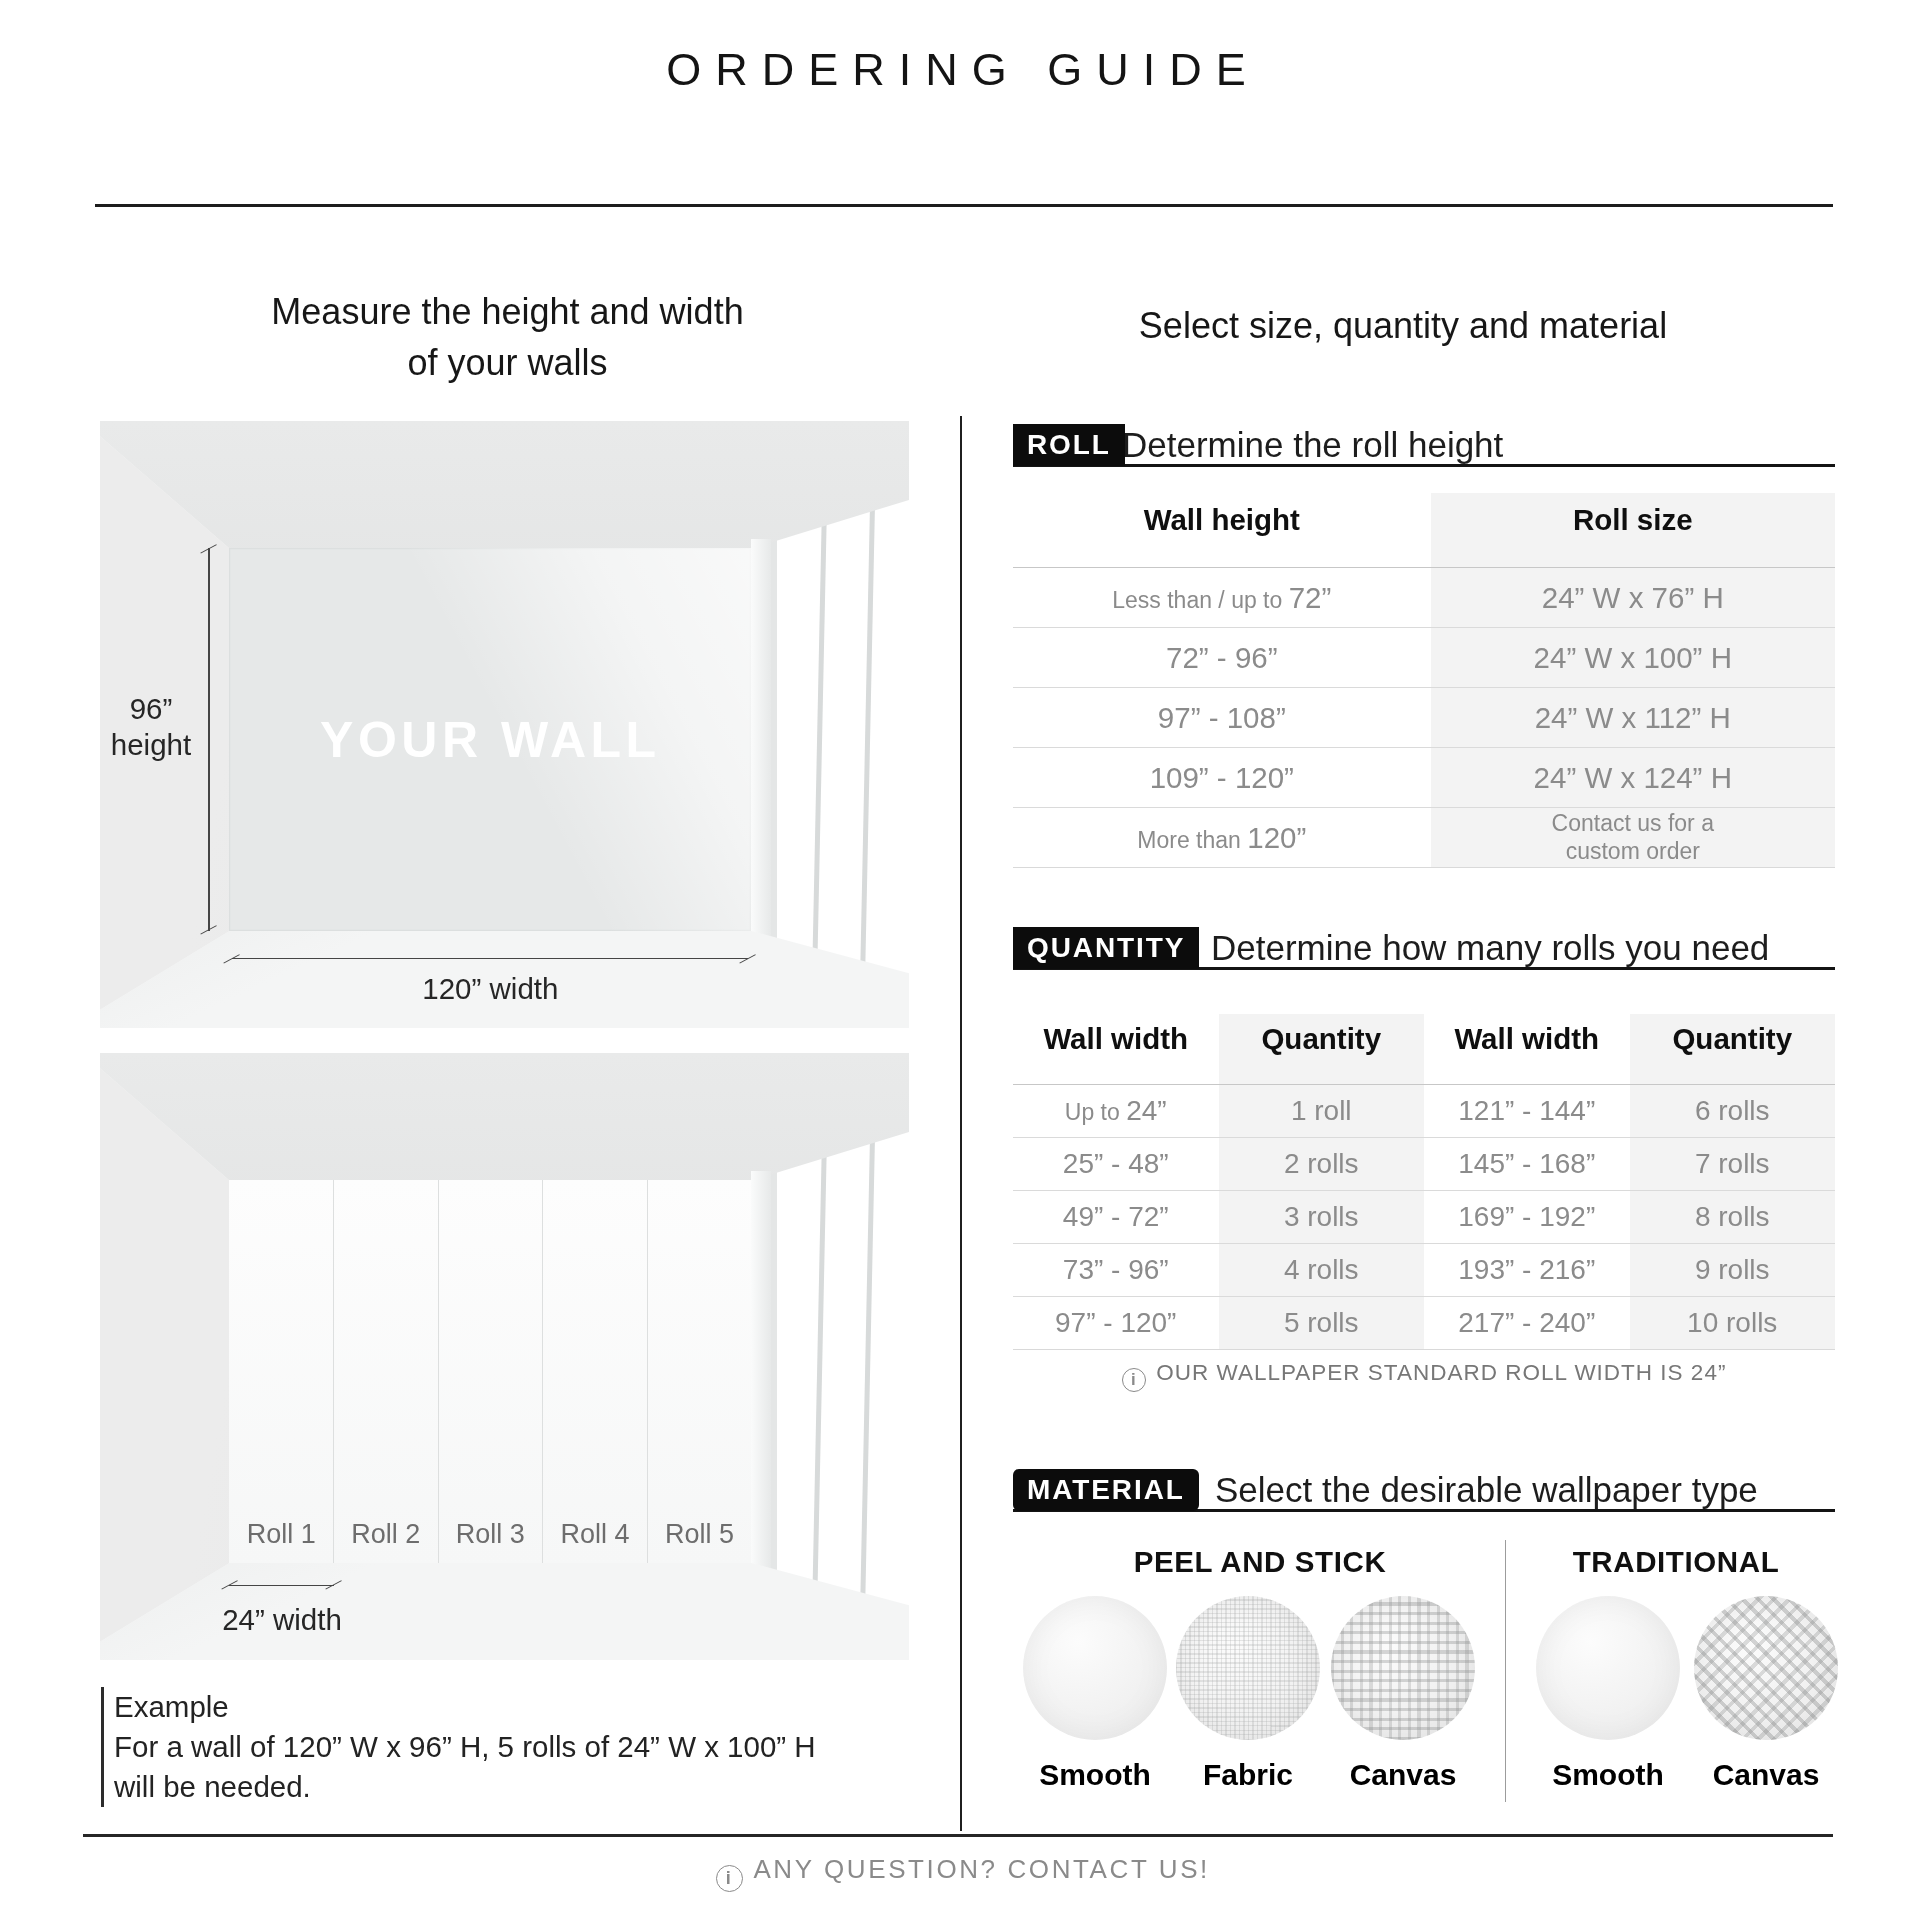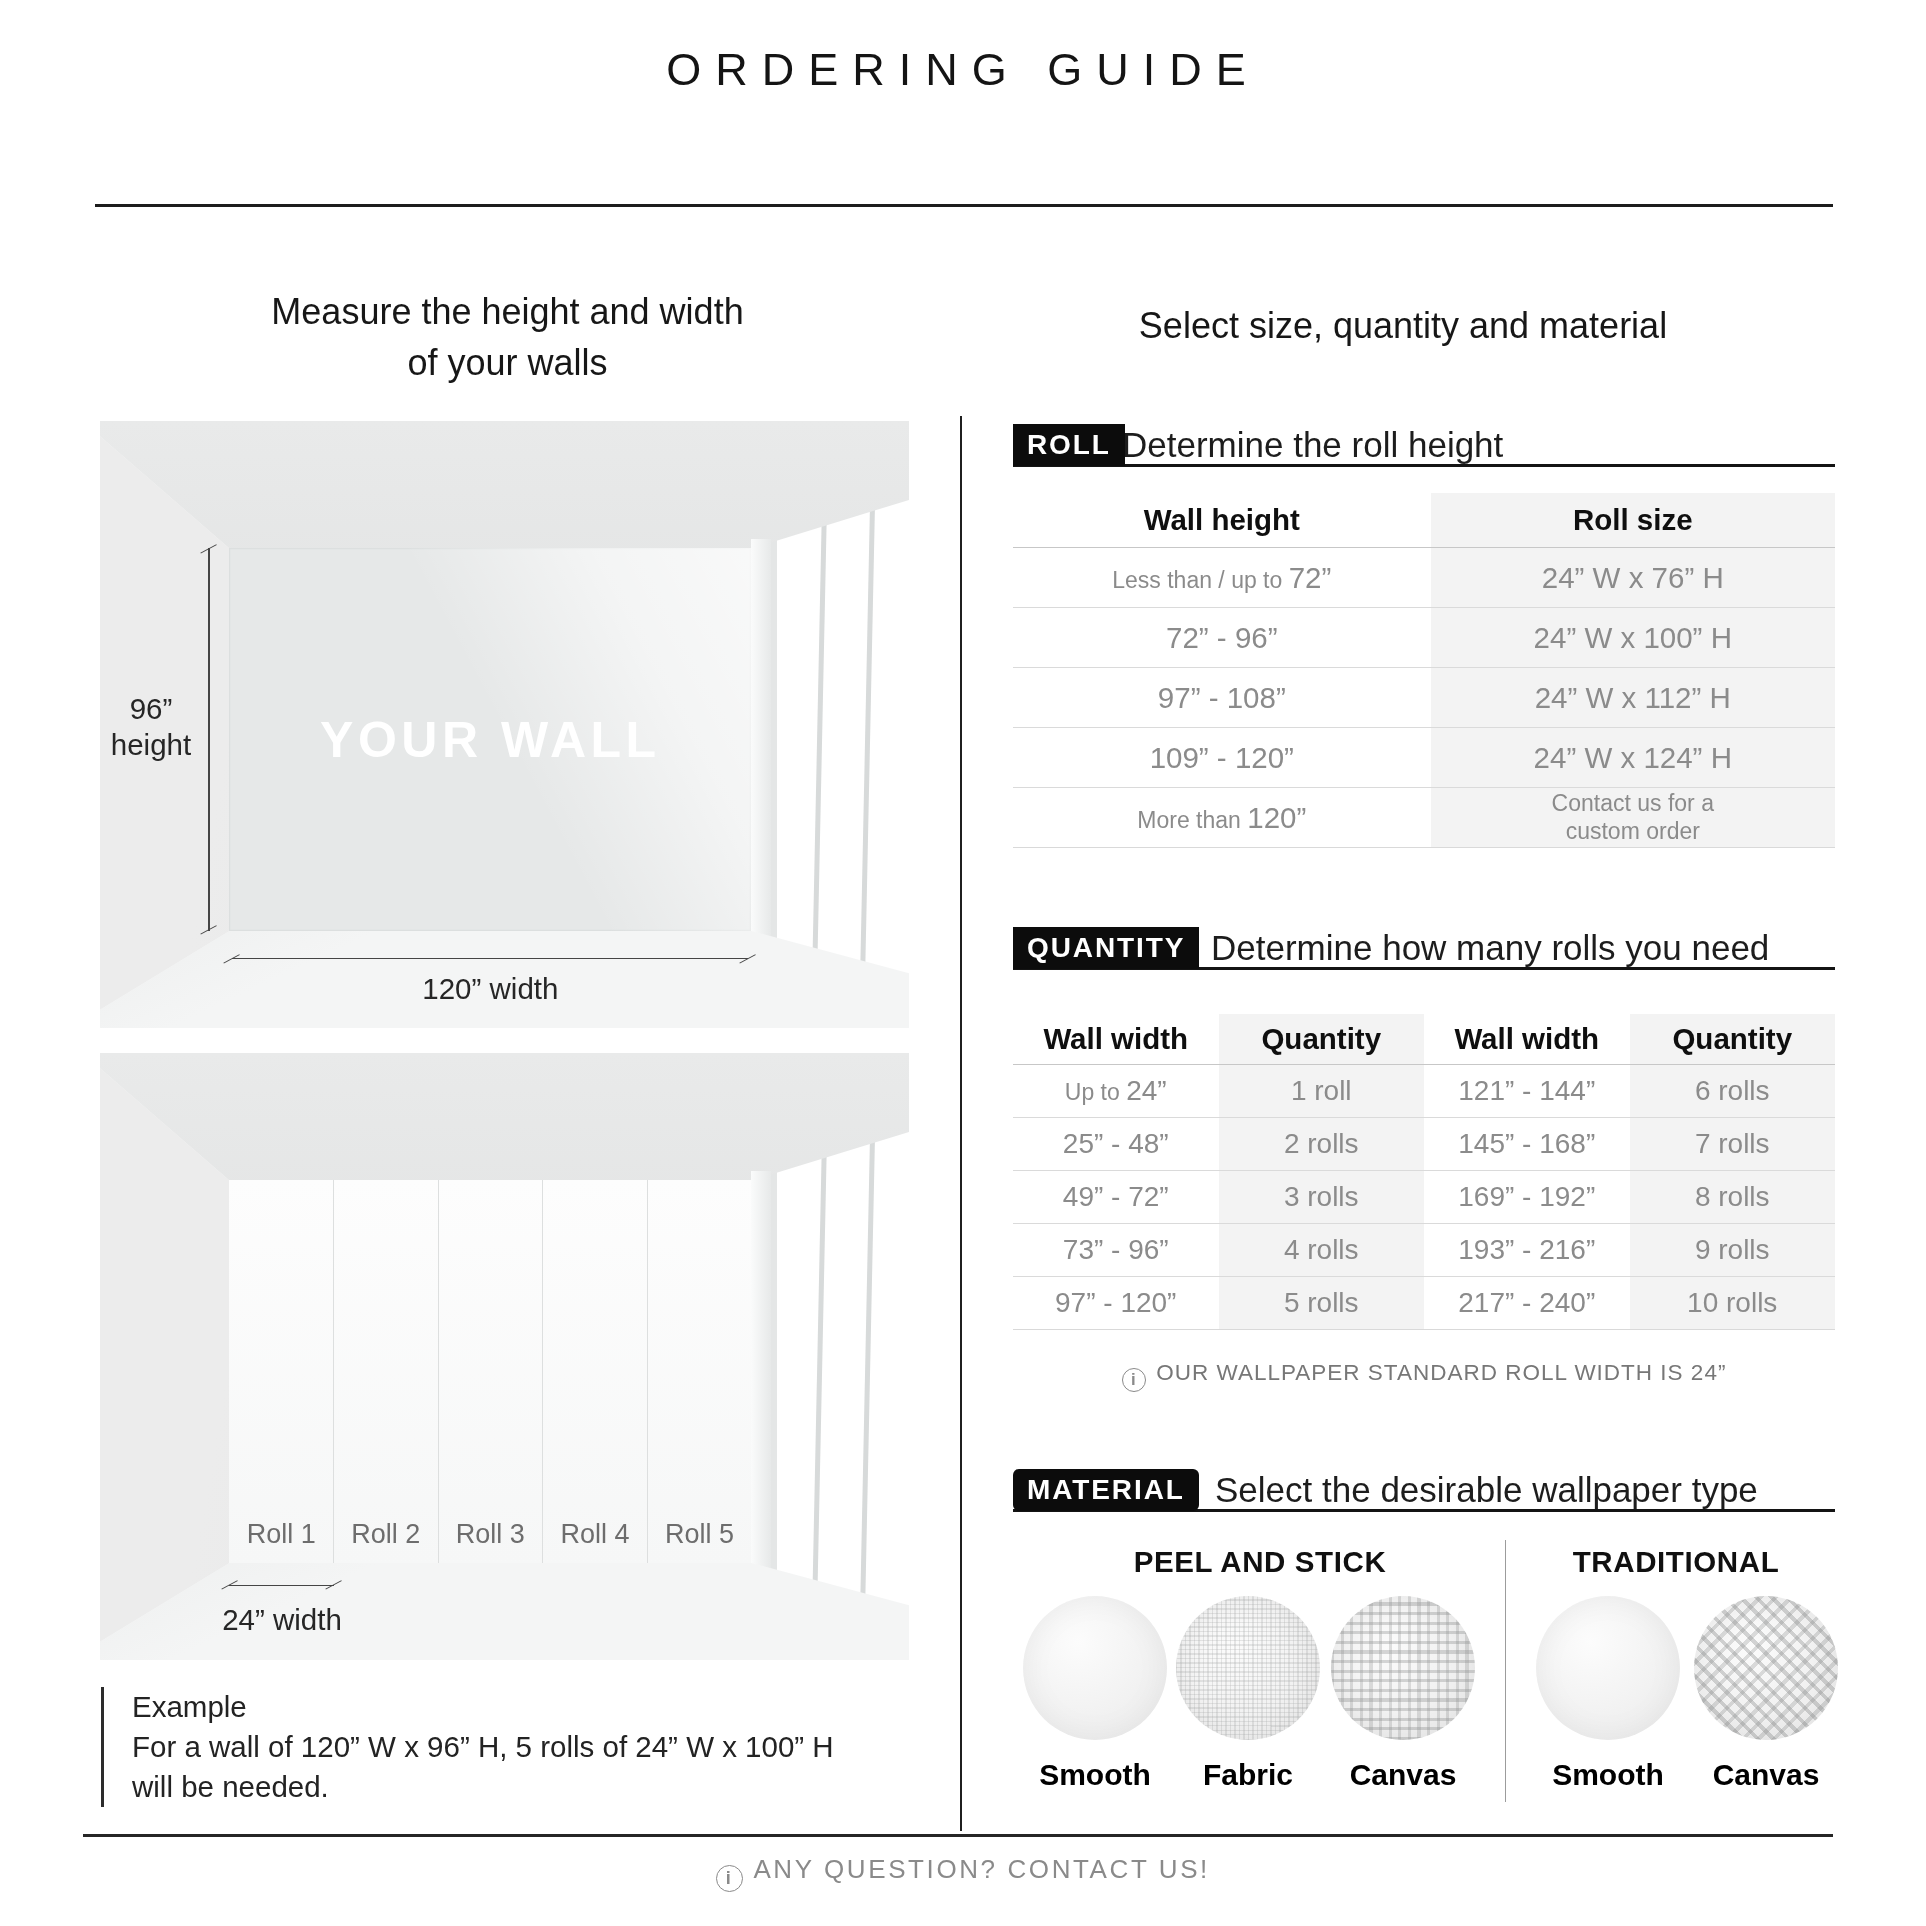--- a/index.html
+++ b/index.html
@@ -61,39 +61,39 @@
 
   .panels { position:absolute; left:16%; top:21%; width:64.5%; height:63%; display:flex; z-index:2; }
   .panel { position:relative; flex:1 1 0; background:linear-gradient(180deg,#fdfdfd,#f6f7f7);
            border-right:1.9px solid #dddfdf; }
   .panel:last-child { border-right:none; }
   .panel .roll-label { position:absolute; bottom:3.5%; left:0; width:100%; text-align:center;
            font-size:27px; color:#6d6d6d; }
 
   
   .example { position:absolute; left:101px; top:1687px; width:796px;
-             border-left:3.2px solid #2c2c2c; padding-left:28px;
+             border-left:3.2px solid #2c2c2c; padding-left:10px;
              font-size:29.5px; line-height:40px; color:#232323; }
 
   
   .badge { position:absolute; height:42px; line-height:42px; background:#0c0c0c; color:#ffffff;
            font-size:28px; font-weight:600; letter-spacing:1.9px; padding:0 14px; z-index:2; }
   .section-subtitle { position:absolute; height:42px; line-height:42px; font-size:35px; color:#1d1d1d; }
   .section-rule { position:absolute; left:1013px; width:822px; height:2.6px; background:#141414; }
 
   .badge.size { left:1013px; top:424px; } .subtitle.size { left:1122px; top:424px; } .rule.size { top:464px; }
   .badge.qty  { left:1013px; top:927px; } .subtitle.qty { left:1211px; top:927px; } .rule.qty { top:967px; }
   .badge.mat  { left:1013px; top:1469px;border-radius:6px; } .subtitle.mat { left:1215px; top:1469px; } .rule.mat { top:1509px; }
 
   
   .tbl { position:absolute; left:1013px; width:822px; border-bottom:1.3px solid #d9d9d9; }
   .tbl .stripe { position:absolute; top:0; height:100%; background:#f3f3f3; z-index:0; }
   .trow { position:relative; display:flex; align-items:center; border-top:1.3px solid #dadada; z-index:1; }
   .trow.head { border-top:none; }
-  .trow.head + .trow { border-top:1.3px solid #c7c7c7; }
+  .trow.head + .trow { border-top:1.3px solid #c7c7c7;margin-top:20px; }
   .cell { text-align:center; }
   .hcell { font-size:29.5px; font-weight:600; color:#0f0f0f; }
   .gcell { font-size:29.5px; color:#8b8b8b; }
   .gcell .small { font-size:23px; }
   .size-table { top:493px; }
   .size-table .stripe { left:50.8%; width:49.2%; }
   .size-table .trow.head { height:54px; }
   .size-table .trow { height:60px; }
   .size-table .c1 { width:50.8%; } .size-table .c2 { width:49.2%; }
   .roll-small { display:inline-block; width:231px; font-size:23px; line-height:28px; }

